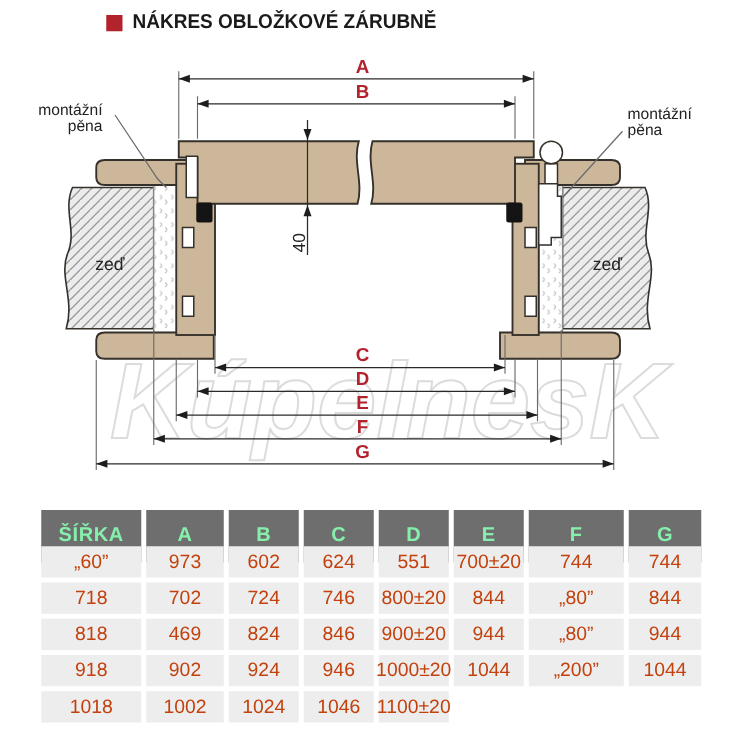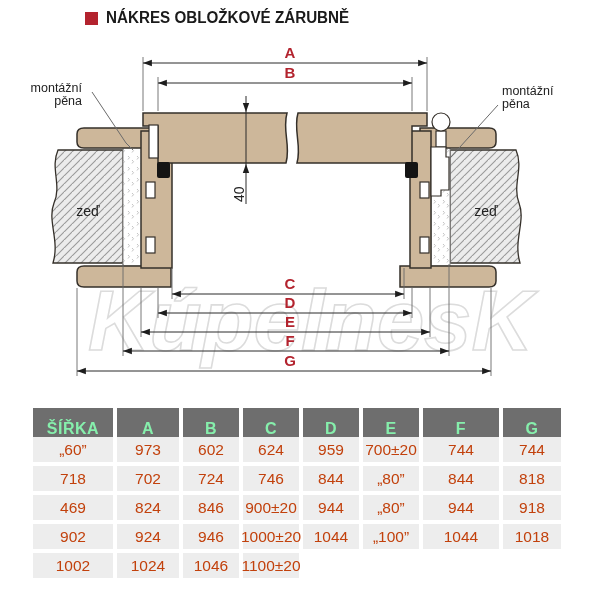--- a/index.html
+++ b/index.html
@@ -144,50 +144,51 @@
     <div class="hcell">C</div>
     <div class="hcell">D</div>
     <div class="hcell">E</div>
     <div class="hcell">F</div>
     <div class="hcell">G</div>
 
     <div class="cell">„60”</div>
     <div class="cell">973</div>
     <div class="cell">602</div>
     <div class="cell">624</div>
-    <div class="cell">959</div>
+    <div class="cell">551</div>
     <div class="cell">700±20</div>
     <div class="cell">744</div>
 
     <div class="cell">744</div>
     <div class="cell">718</div>
     <div class="cell">702</div>
     <div class="cell">724</div>
     <div class="cell">746</div>
+    <div class="cell">800±20</div>
     <div class="cell">844</div>
 
     <div class="cell">„80”</div>
     <div class="cell">844</div>
     <div class="cell">818</div>
     <div class="cell">469</div>
     <div class="cell">824</div>
     <div class="cell">846</div>
     <div class="cell">900±20</div>
     <div class="cell">944</div>
 
     <div class="cell">„80”</div>
     <div class="cell">944</div>
     <div class="cell">918</div>
     <div class="cell">902</div>
     <div class="cell">924</div>
     <div class="cell">946</div>
     <div class="cell">1000±20</div>
     <div class="cell">1044</div>
 
-    <div class="cell">„100”</div>
+    <div class="cell">„200”</div>
     <div class="cell">1044</div>
     <div class="cell">1018</div>
     <div class="cell">1002</div>
     <div class="cell">1024</div>
     <div class="cell">1046</div>
     <div class="cell">1100±20</div>
   </div>
 
 </div>
 

